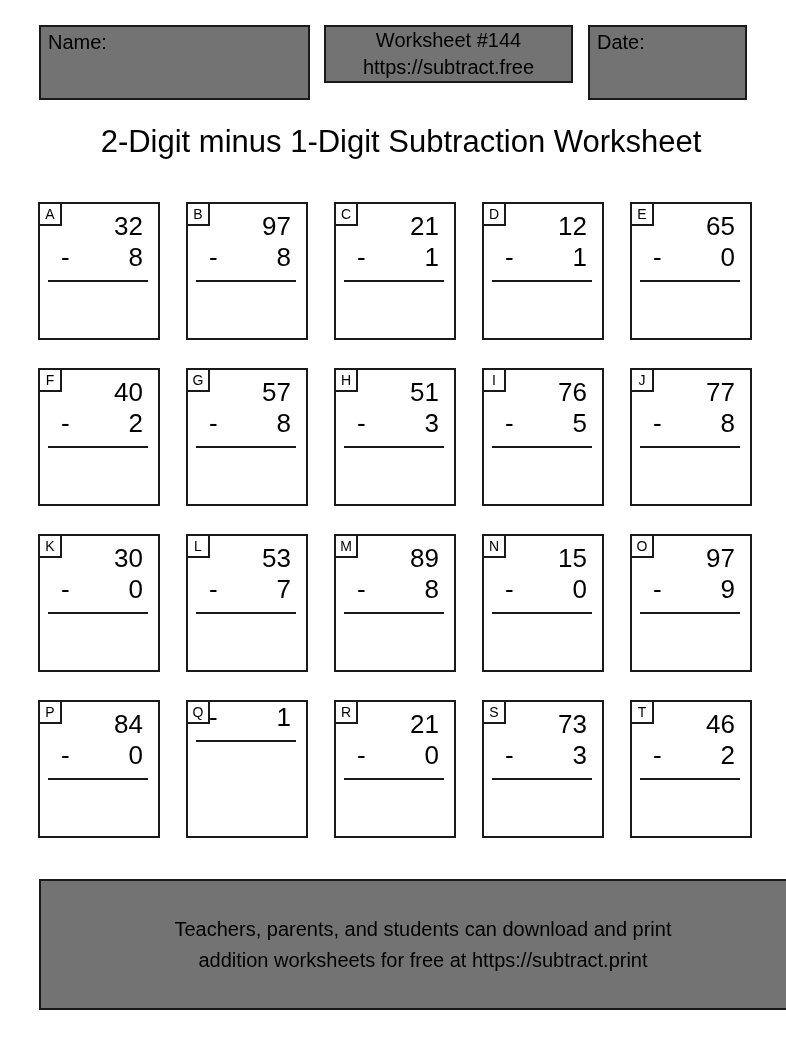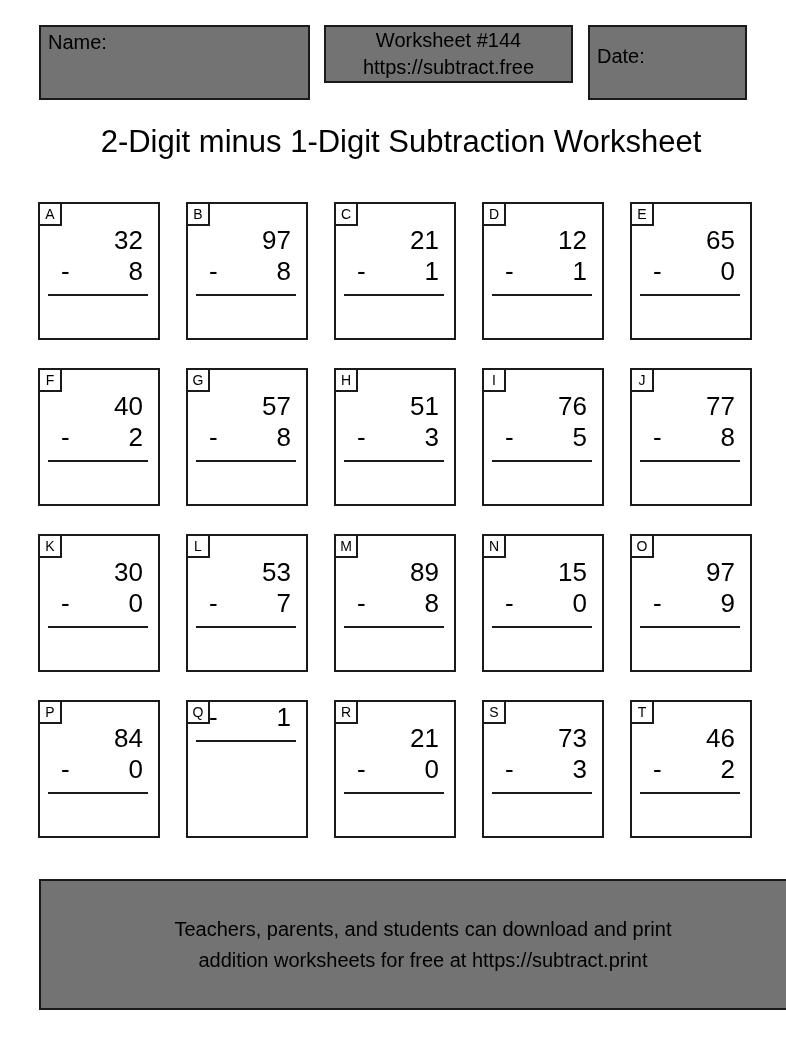--- a/index.html
+++ b/index.html
@@ -10,21 +10,21 @@
     font-family:"Liberation Sans","DejaVu Sans",sans-serif;
     color:#000;
   }
   .box { border:2px solid #1a1a1a; background:#737373; position:absolute; }
   .name-box  { left:39px;  top:25px; width:271px; height:75px; padding:4px 7px; font-size:20px; }
   .worksheet-box {
     left:324px; top:25px; width:249px; height:58px;
     display:flex; flex-direction:column; align-items:center; justify-content:center;
     font-size:20px; line-height:27px; text-align:center;
   }
-  .date-box  { left:588px; top:25px; width:159px; height:75px; padding:18px 7px; font-size:20px; }
+  .date-box  { left:588px; top:25px; width:159px; height:75px; padding:4px 7px; font-size:20px; }
   .title {
     position:absolute; left:0; top:124px; width:100%;
     text-align:center; font-size:31px; font-weight:400; line-height:36px;padding-left:16px;
   }
   .grid {
     position:absolute; left:38px; top:202px;
     display:grid;
     grid-template-columns:repeat(5,122px);
     grid-auto-rows:138px;
     column-gap:26px; row-gap:28px;
@@ -34,21 +34,21 @@
     display:flex; flex-direction:column;
   }
   .letter {
     position:absolute; top:-2px; left:-2px;
     width:24px; height:24px;
     border:2px solid #1a1a1a; background:#fff;
     display:flex; align-items:center; justify-content:center;
     font-size:14px;
   }
   .minuend {
-    margin-top:21px; padding-right:15px;
+    margin-top:7px; padding-right:15px;
     text-align:right; font-size:26px; line-height:31px;
   }
   .sub-row {
     display:flex; justify-content:space-between; align-items:center;
     padding:0 15px 0 21px;
     font-size:26px; line-height:31px;
   }
   .answer-line { margin:7px 10px 0 8px; border-top:2px solid #1a1a1a; }
   .answer-space { flex:1; }
   .footer-box {

